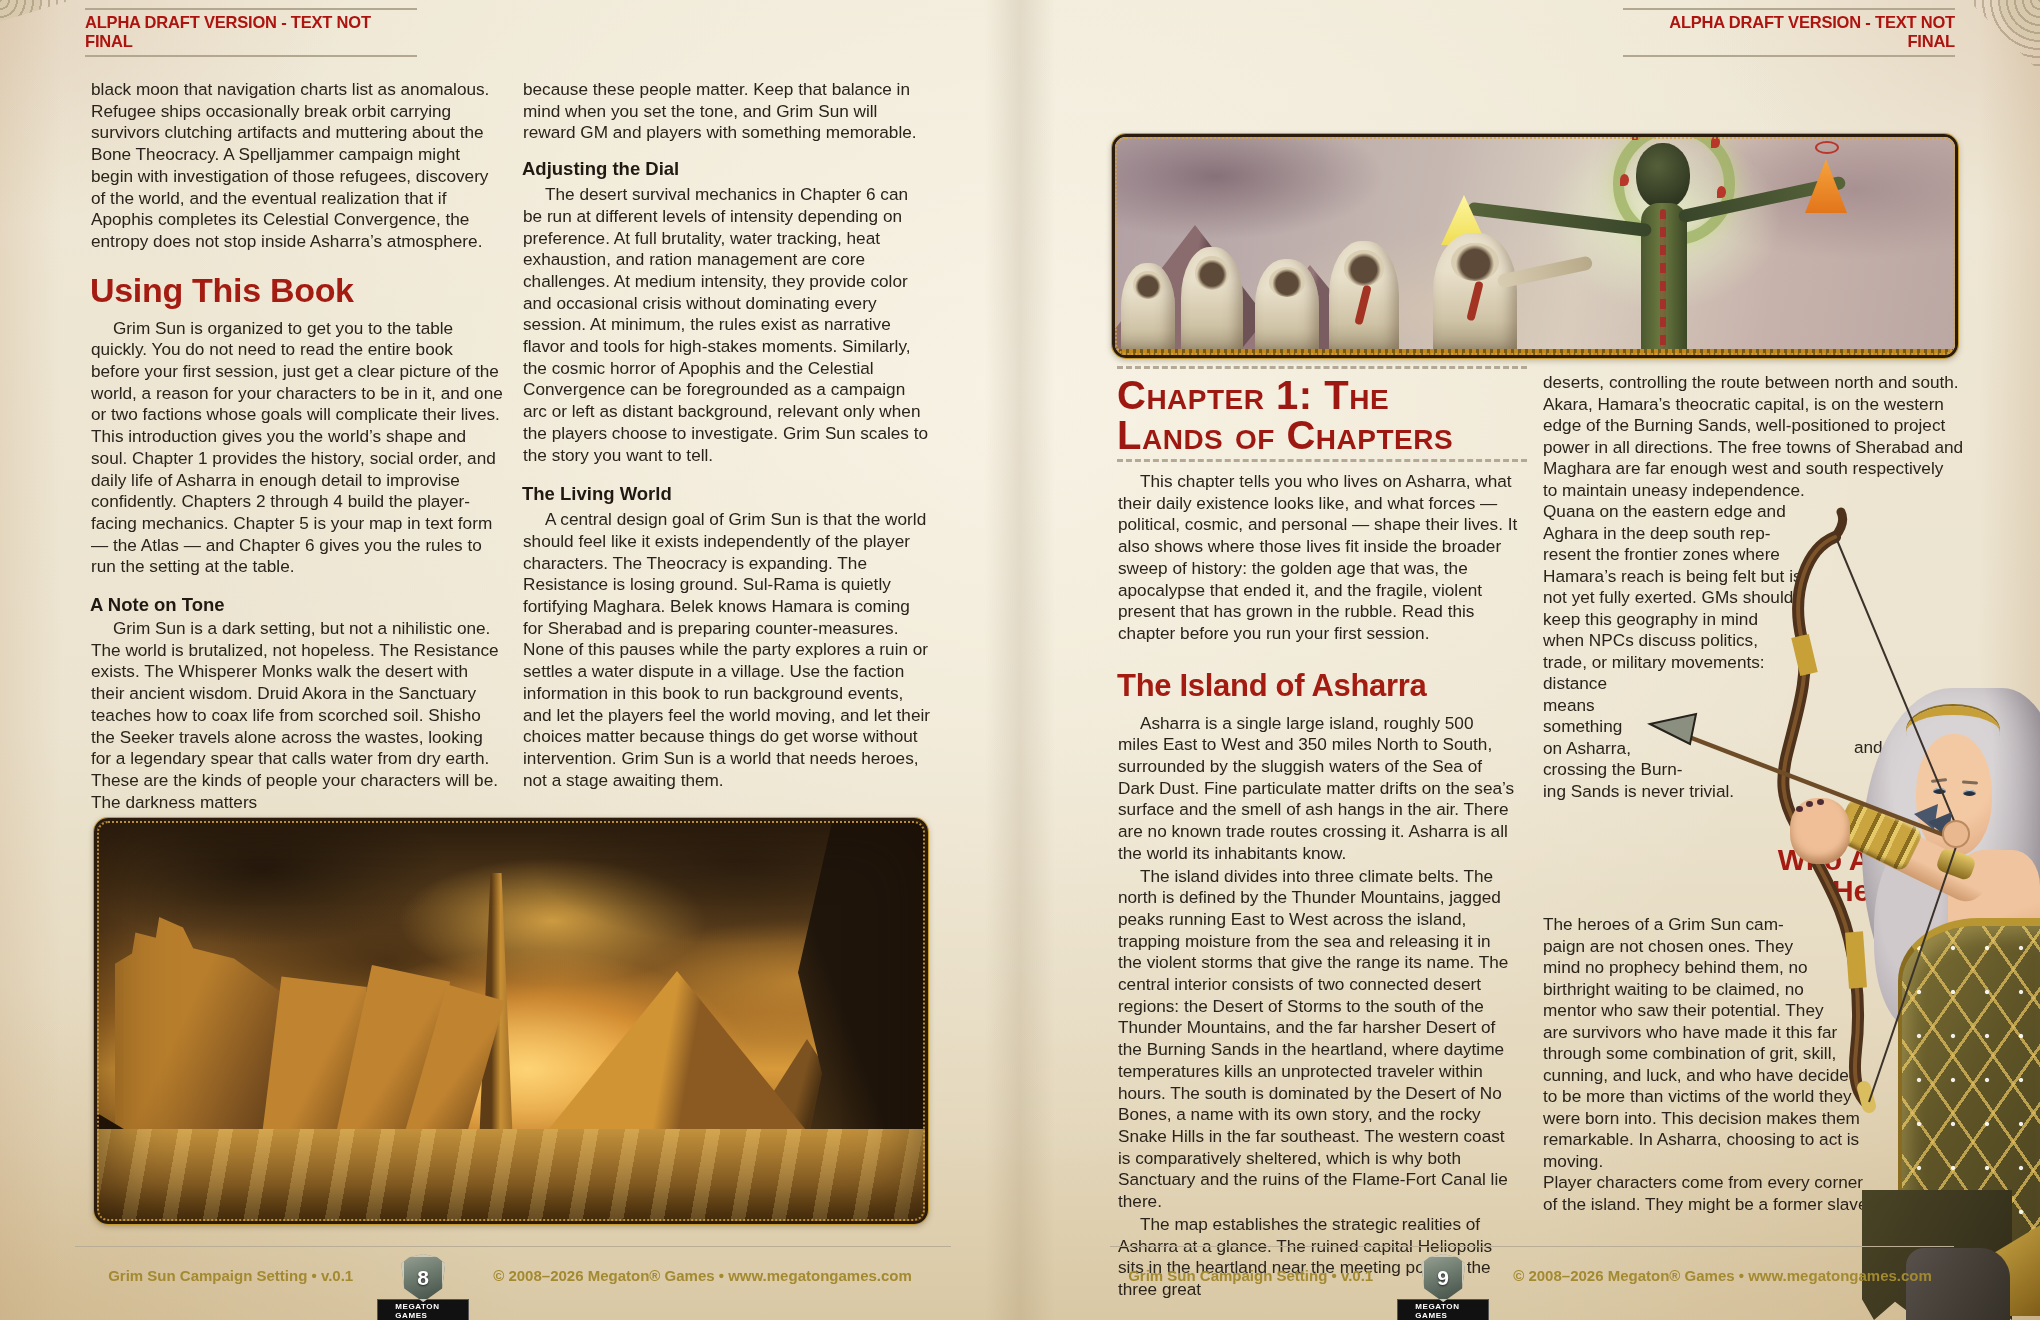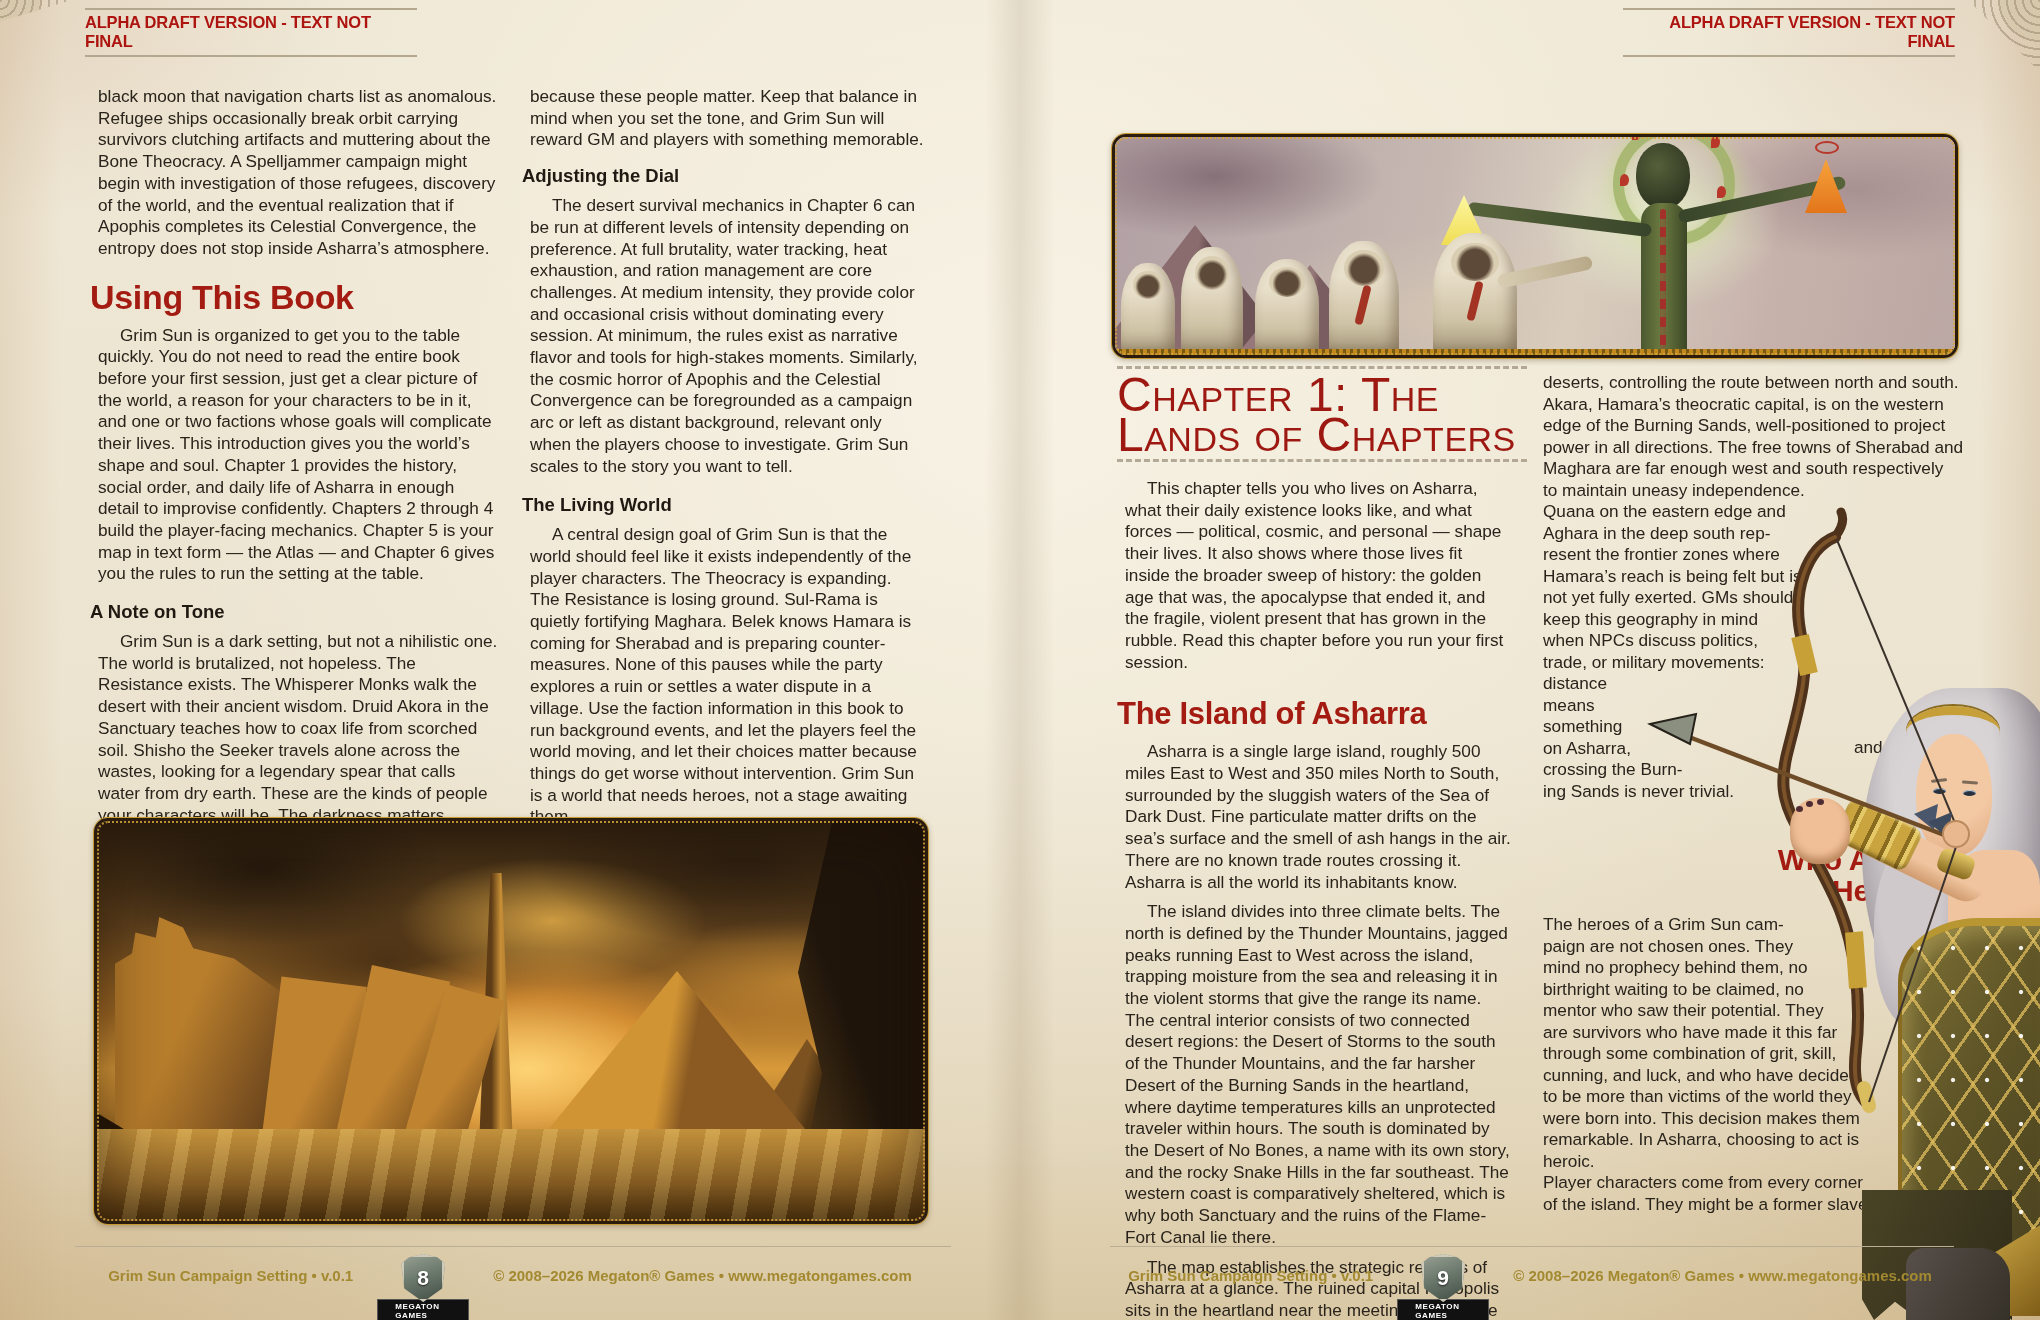--- a/index.html
+++ b/index.html
@@ -28,21 +28,21 @@
   .cornerLace.tl{left:0;top:0;transform:scaleX(-1);}
 
   
   .banner{position:absolute;top:8px;width:332px;border-top:2px solid #b3a790;border-bottom:2px solid #b3a790;
     padding:3px 0 4px;font-weight:bold;font-size:16.5px;letter-spacing:-.2px;color:#ad130f;}
   .banner.left{left:85px;text-align:left;}
   .banner.right{left:1623px;text-align:right;}
 
   
   .col{position:absolute;font-size:17.2px;line-height:21.7px;text-align:left;}
-  .col p{margin:8px;}
+  .col p{margin:1px;}
   .col p.ind{text-indent:22px;}
   h2.red{font-size:34px;line-height:31px;margin:0;color:#a41b12;letter-spacing:-.3px;}
   h3.sub{font-size:18.5px;line-height:22px;margin:0;color:#1f1912;}
   #l-col1{left:90px;top:78px;width:417px;}
   #l-col2{left:522px;top:78px;width:410px;}
   #l-col1 h2{margin:22px 0 12px;}
   #l-col1 h3{margin:16px 0 2px;}
   #l-col2 h3.s1{margin:14px 0 4px;}
   #l-col2 h3.s2{margin:17px 0 4px;}
 
@@ -120,21 +120,21 @@
     background:radial-gradient(circle at 50% 55%, #5e4a38 0 45%, #d9cdb2 60%);}
   #visionArt .sash{position:absolute;width:8px;height:40px;background:#a33424;transform:rotate(14deg);border-radius:4px;}
   #visionArt .armPoint{position:absolute;left:382px;bottom:76px;width:96px;height:14px;border-radius:7px;
     transform:rotate(-12deg);background:linear-gradient(90deg,#d8ccb2,#b7a popover988);background:linear-gradient(90deg,#d8ccb2,#b7a988);}
   #visionArt .gband{position:absolute;left:0;bottom:0;width:100%;height:6px;
     background:repeating-linear-gradient(90deg,#c28a1e 0 4px,#7a5a10 4px 7px);}
 
   
   .dash{height:0;border-top:3px dashed #a39884;opacity:.8;}
   #chapterBlock{position:absolute;left:1117px;top:366px;width:410px;}
-  #chapterBlock h1{margin:6px 0 4px;font-size:48px;line-height:40px;color:#9e1812;font-variant:small-caps;letter-spacing:.5px;font-weight:normal;}
+  #chapterBlock h1{margin:6px 0 4px;font-size:40px;line-height:40px;color:#9e1812;font-variant:small-caps;letter-spacing:.5px;font-weight:bold;}
   #r-col1{left:1117px;top:470px;width:402px;}
   #r-col1 h2{margin:25px 0 12px;font-size:31px;}
   #r-col2{left:1543px;top:372px;width:407px;}
   .tl{height:21.5px;line-height:21.5px;white-space:nowrap;}
   #geoAnd{position:absolute;left:311px;top:365px;}
   #heroHead{margin:42px 0 8px;}
   #heroHead div{font-size:30px;line-height:31px;color:#a41b12;font-weight:bold;letter-spacing:-.3px;text-align:right;}
 
   
   .footRule{position:absolute;top:1246px;height:0;border-top:1.5px solid #b9ad95;}
@@ -338,21 +338,21 @@
       <div class="tl">paign are not chosen ones. They</div>
       <div class="tl">mind no prophecy behind them, no</div>
       <div class="tl">birthright waiting to be claimed, no</div>
       <div class="tl">mentor who saw their potential. They</div>
       <div class="tl">are survivors who have made it this far</div>
       <div class="tl">through some combination of grit, skill,</div>
       <div class="tl">cunning, and luck, and who have decided</div>
       <div class="tl">to be more than victims of the world they</div>
       <div class="tl">were born into. This decision makes them</div>
       <div class="tl">remarkable. In Asharra, choosing to act is</div>
-      <div class="tl">heroic.</div>
+      <div class="tl">moving.</div>
     </div>
   <div>
       <div class="tl">Player characters come from every corner</div>
       <div class="tl">of the island. They might be a former slave</div>
     </div>
 </div>
 
 <div class="archer hairBack abs"></div>
 <div class="archer hairWave abs"></div>
 <div class="archer chest abs"></div>

